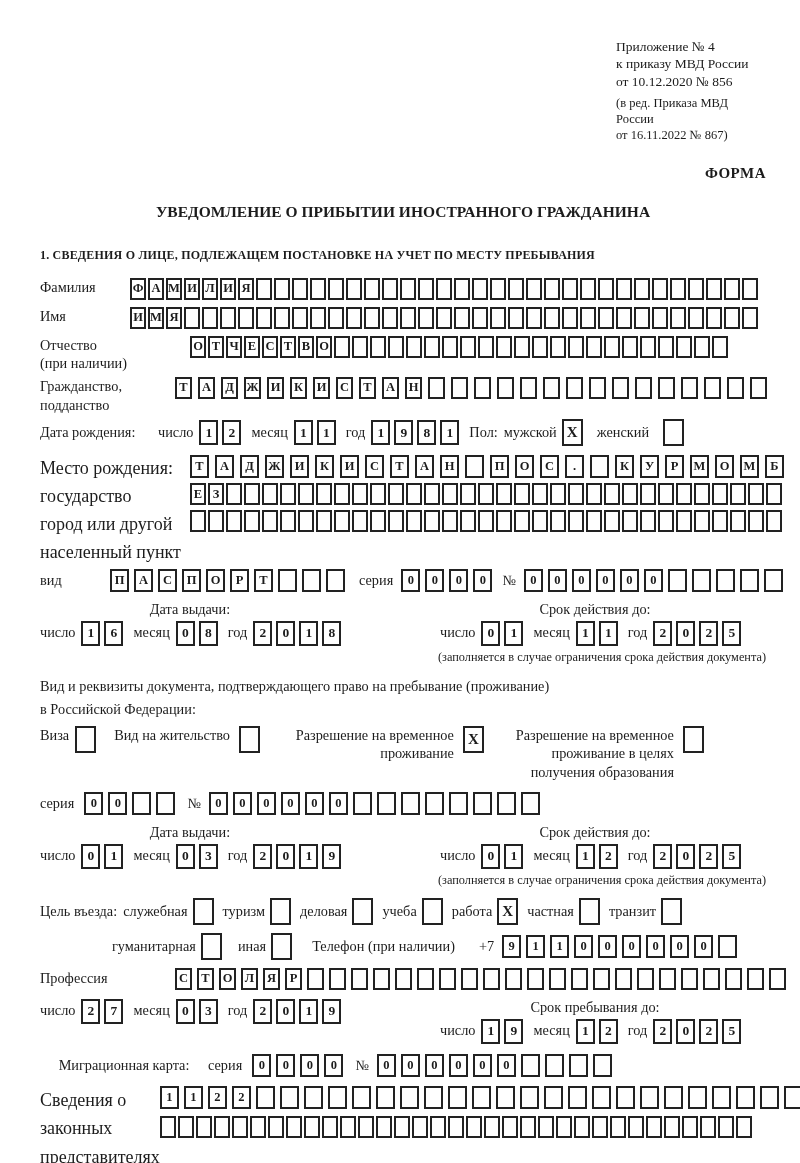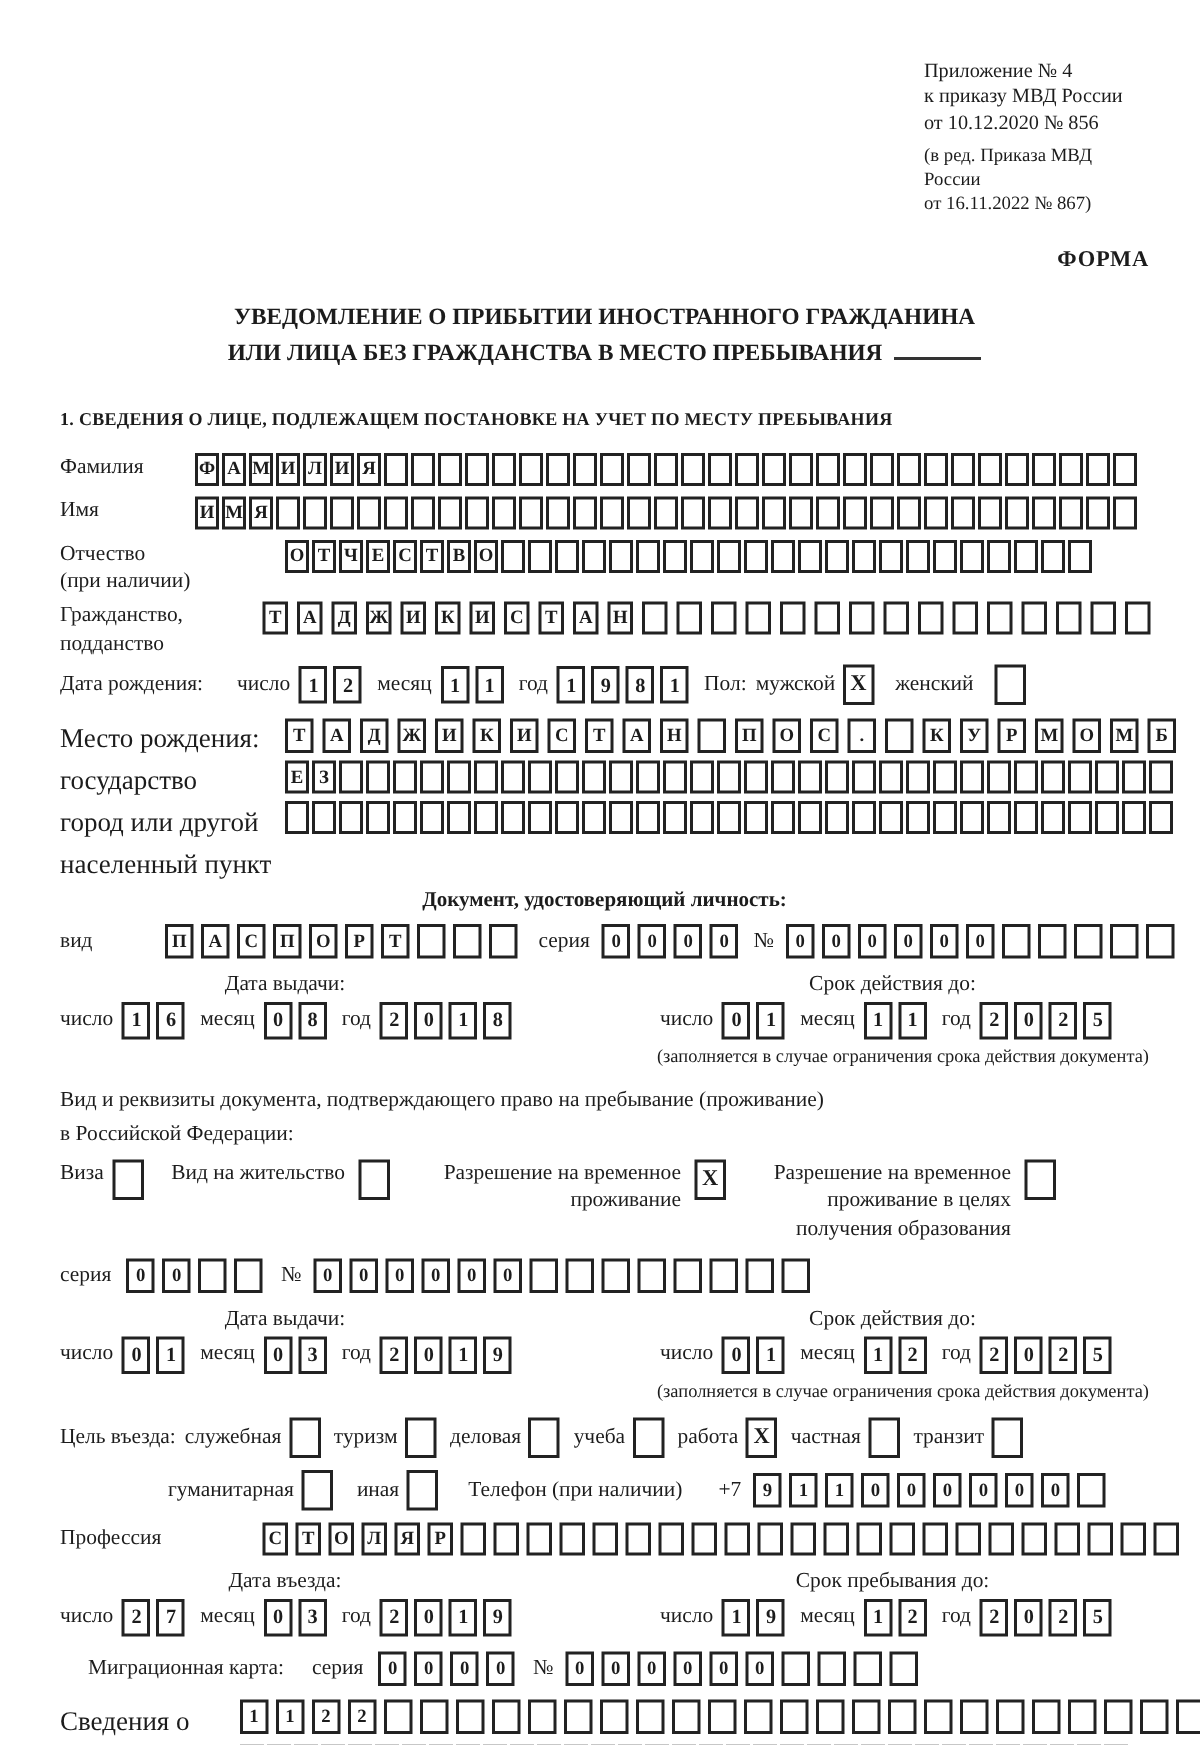--- a/index.html
+++ b/index.html
@@ -75,21 +75,20 @@
     <div>от 10.12.2020 № 856</div>
     <div class="rev">
       <div>(в ред. Приказа МВД России</div>
       <div>от 16.11.2022 № 867)</div>
     </div>
   </div>
   <div class="forma">ФОРМА</div>
 
   <div class="title">
     <div>УВЕДОМЛЕНИЕ О ПРИБЫТИИ ИНОСТРАННОГО ГРАЖДАНИНА</div>
-    <div><span>ИЛИ ЛИЦА БЕЗ ГРАЖДАНСТВА В МЕСТО ПРЕБЫВАНИЯ</span><span class="blank-line"></span></div>
   </div>
 
   <div class="sec-heading">1. СВЕДЕНИЯ О ЛИЦЕ, ПОДЛЕЖАЩЕМ ПОСТАНОВКЕ НА УЧЕТ ПО МЕСТУ ПРЕБЫВАНИЯ</div>
 
   <div class="frow">
     <div class="flabel" style="width:90px;">Фамилия</div>
     <div class="cells">
         <span class="cell">Ф</span>
         <span class="cell">А</span>
         <span class="cell">М</span>
@@ -369,21 +368,20 @@
           <span class="cell"></span>
           <span class="cell"></span>
           <span class="cell"></span>
           <span class="cell"></span>
           <span class="cell"></span>
           <span class="cell"></span>
         </div>
     </div>
   </div>
 
-  <div class="doc-heading">Документ, удостоверяющий личность:</div>
 
   <div class="frow" style="align-items:center;margin-bottom:9px;">
     <span class="flabel" style="width:70px;">вид</span>
     <span class="cells g5 w19">
         <span class="cell">П</span>
         <span class="cell">А</span>
         <span class="cell">С</span>
         <span class="cell">П</span>
         <span class="cell">О</span>
         <span class="cell">Р</span>
@@ -648,21 +646,20 @@
         <span class="cell"></span>
         <span class="cell"></span>
         <span class="cell"></span>
         <span class="cell"></span>
         <span class="cell"></span>
       </span>
   </div>
 
   <div class="dates-row">
     <div class="dcol-l">
-      <div class="dheading">Дата въезда:</div>
       <div class="dgroup">
         <span class="dlbl">число</span>
         <span class="dcells chunk">
             <span class="cell">2</span>
             <span class="cell">7</span>
           </span>
         <span class="dlbl">месяц</span>
         <span class="dcells chunk">
             <span class="cell">0</span>
             <span class="cell">3</span>

